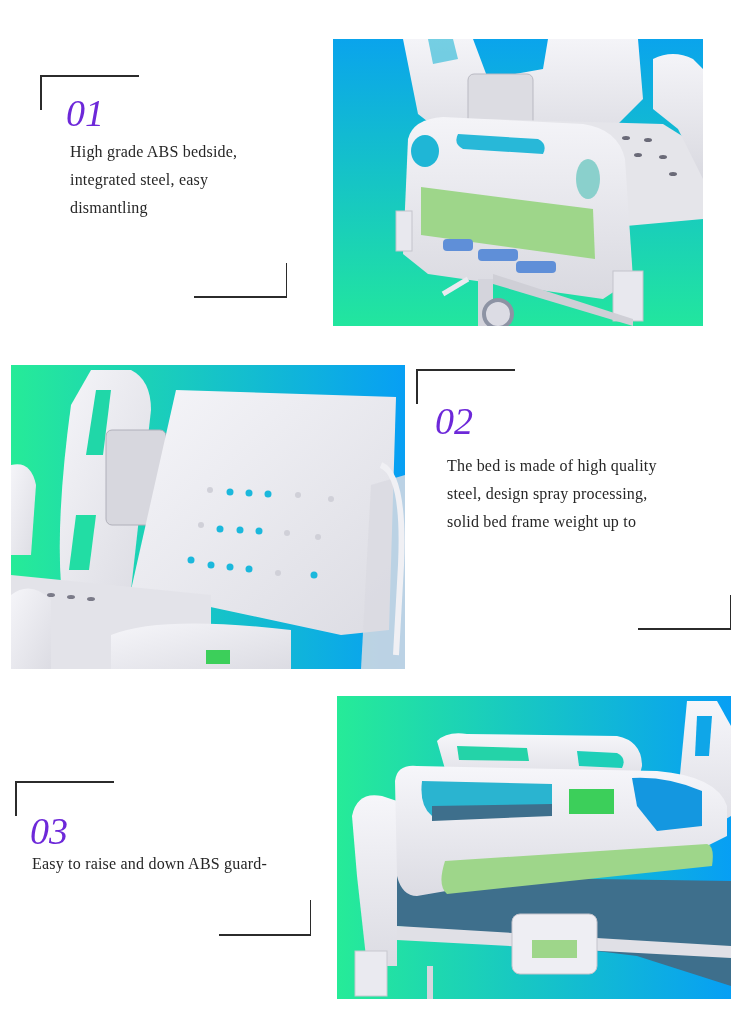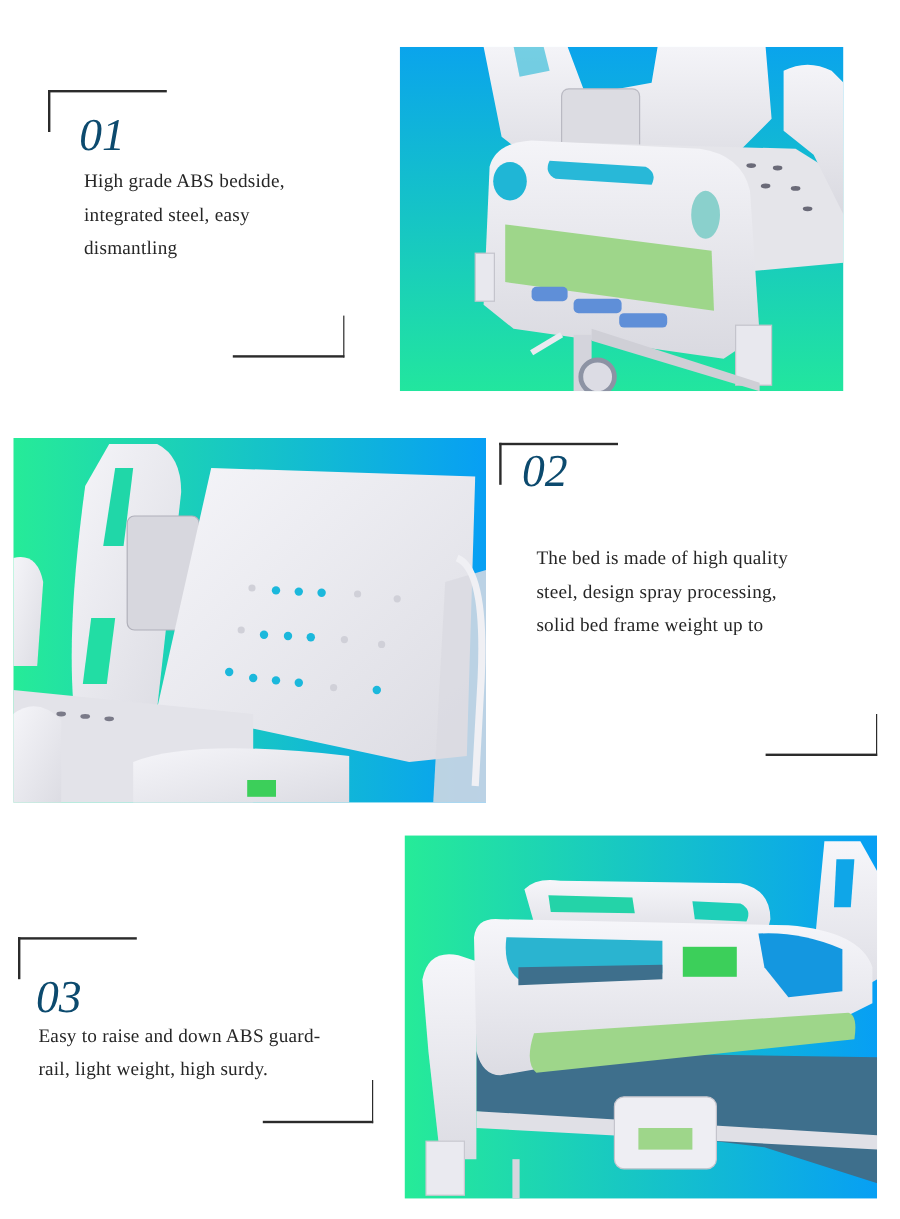--- a/index.html
+++ b/index.html
@@ -1,19 +1,19 @@
 <!DOCTYPE html>
 <html><head>
 <meta charset="utf-8">
 <style>
   html, body { margin: 0; padding: 0; background: #ffffff; }
   body { width: 750px; height: 1016px; position: relative; overflow: hidden; font-family: "Liberation Serif", "DejaVu Serif", serif; color: #2a2a2a; }
 
   .line { position: absolute; background: #2b2b2b; }
-  .num { position: absolute; font-family: "Liberation Serif", "DejaVu Serif", serif; font-style: italic; font-size: 38px; line-height: 1; color: #0c4a6e; letter-spacing: 0px; }
+  .num { position: absolute; font-family: "Liberation Serif", "DejaVu Serif", serif; font-style: italic; font-size: 38px; line-height: 1; color: #6d28d9; letter-spacing: 0px; }
   .desc { position: absolute; font-size: 16px; line-height: 28px; color: #262626; letter-spacing: 0.2px; }
 
   .photo { position: absolute; overflow: hidden; }
   .photo svg { display: block; width: 100%; height: 100%; }
 </style>
 </head>
 <body>
 
 <section>
   <div class="line" style="left:40px;top:75px;width:99px;height:1.5px;"></div>
@@ -140,39 +140,38 @@
       <rect x="195" y="285" width="24" height="14" fill="#3ccf5a"></rect>
 
       <path d="M360 120 L394 110 L394 304 L350 304 Z" fill="#dadae2" opacity="0.85"></path>
       <path d="M370 100 Q394 110 390 200 L385 290" stroke="#f0f0f4" stroke-width="6" fill="none"></path>
     </svg>
   </div>
 
   <div class="line" style="left:416px;top:369px;width:99px;height:1.5px;"></div>
   <div class="line" style="left:416px;top:369px;width:1.5px;height:35px;"></div>
 
-  <div class="num" style="left:435px;top:374px;">02</div>
+  <div class="num" style="left:435px;top:402px;">02</div>
   <div class="desc" style="left:447px;top:452px;">
     <div>The bed is made of high quality</div>
     <div>steel, design spray processing,</div>
     <div>solid bed frame weight up to</div>
   </div>
 
   <div class="line" style="left:638px;top:628px;width:93px;height:1.5px;"></div>
   <div class="line" style="left:729.5px;top:595px;width:1.5px;height:35px;"></div>
 </section>
 
 <section>
   <div class="line" style="left:15px;top:781px;width:99px;height:1.5px;"></div>
   <div class="line" style="left:15px;top:781px;width:1.5px;height:35px;"></div>
 
   <div class="num" style="left:30px;top:776px;margin-top:36px;">03</div>
   <div class="desc" style="left:32px;top:850px;">
     <div>Easy to raise and down ABS guard-</div>
-    <div>rail, light weight, high surdy.</div>
   </div>
 
   <div class="line" style="left:219px;top:934px;width:92px;height:1.5px;"></div>
   <div class="line" style="left:309.5px;top:900px;width:1.5px;height:36px;"></div>
 
   <div class="photo" style="left:337px;top:696px;width:394px;height:303px;">
     <svg viewBox="0 0 394 303" preserveAspectRatio="none">
       <defs>
         <linearGradient id="g3" x1="0" y1="0" x2="1" y2="0">
           <stop offset="0" stop-color="#26eb98"></stop>

